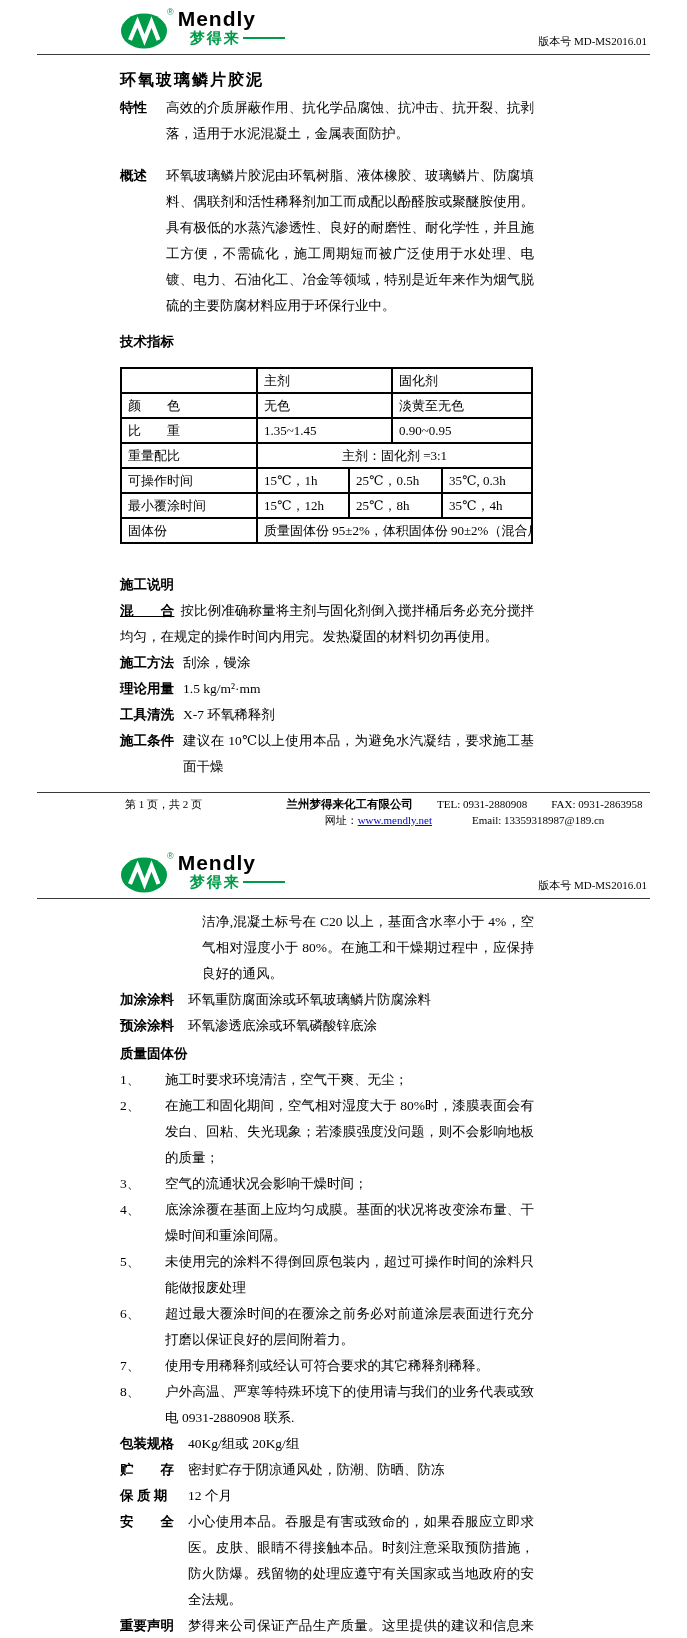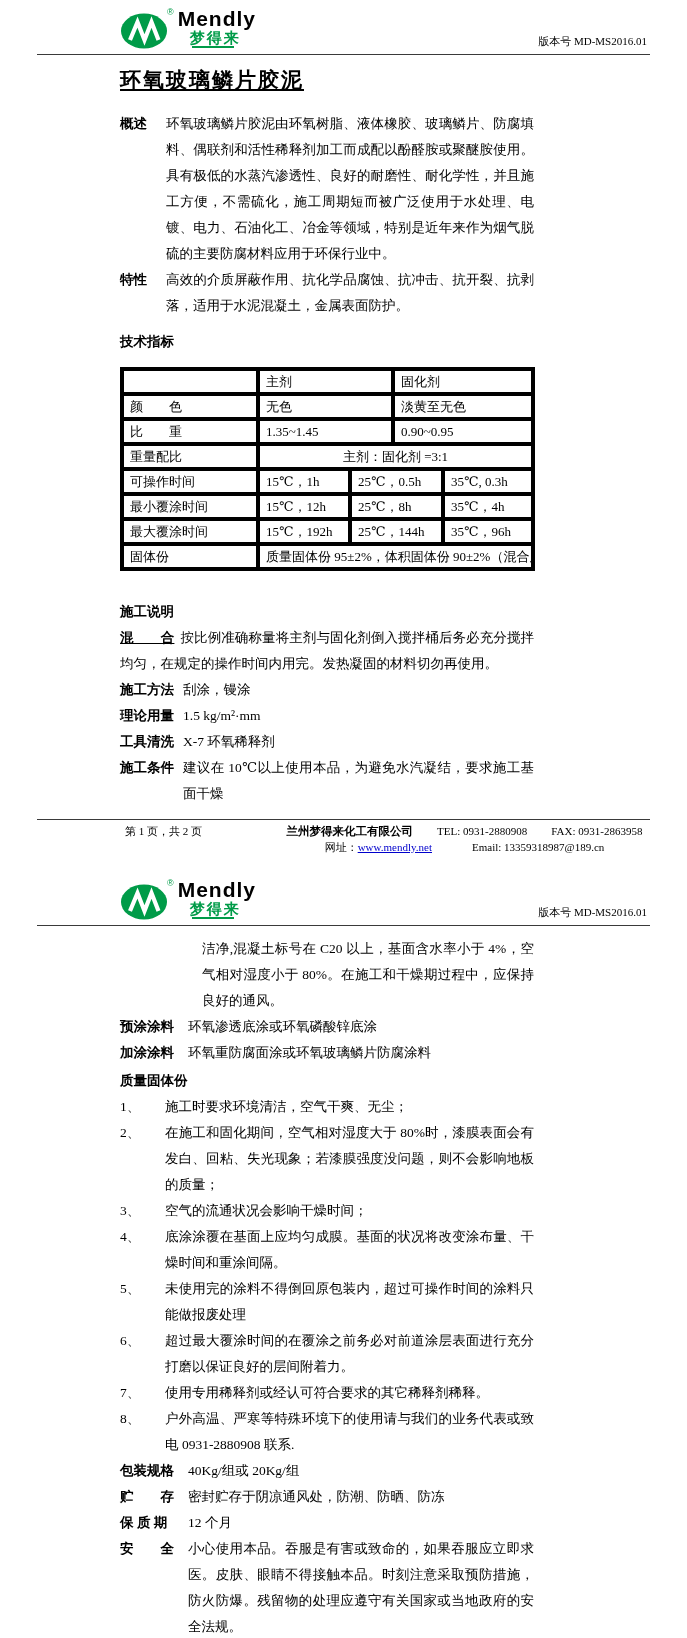--- a/index.html
+++ b/index.html
@@ -11,40 +11,40 @@
   }
   .page { width:687px; }
 
   
   .hdr { display:flex; justify-content:space-between; align-items:flex-end; padding:8px 40px 2px 120px; }
   .logo { display:flex; align-items:flex-start; position:relative; }
   .logo svg { display:block; margin-top:2px; }
   .reg { color:#009B48; font-size:9px; line-height:9px; position:relative; top:0; left:-3px; font-family:"Liberation Sans",sans-serif; }
   .logo-text { margin-left:1px; }
   .brand { color:#000000; font-weight:bold; font-size:21px; line-height:22px; font-family:"Liberation Sans","DejaVu Sans",sans-serif; letter-spacing:1px; }
-  .brand-cn-row { display:flex; margin-left:12px; margin-top:-1px;flex-direction:column; }
+  .brand-cn-row { display:flex; align-items:center; margin-left:12px; margin-top:-1px; }
   .brand-cn { color:#009B48; font-weight:bold; font-size:15px; line-height:17px; letter-spacing:2px; font-family:"Liberation Sans","DejaVu Sans",sans-serif; }
   .brand-line { display:inline-block; width:42px; height:2px; background:#009B48; margin-left:2px; }
   .version { font-size:11px; line-height:14px; margin-bottom:4px;margin-left:44px; }
 
   .rule { border:none; border-top:1px solid #3a3a3a; margin:0 37px; height:0; }
 
-  .title { font-family:"Liberation Sans","DejaVu Sans",sans-serif; font-size:21px; font-weight:bold; letter-spacing:2px; margin:10px 0 0 120px; line-height:30px;text-decoration:underline; }
+  .title { font-family:"Liberation Sans","DejaVu Sans",sans-serif; font-size:16px; font-weight:bold; letter-spacing:2px; margin:10px 0 0 120px; line-height:30px; }
 
   .content { margin:0 153px 0 120px; }
 
   .hang { display:flex; }
   .hang.first { margin-top:16px; }
   .hang .lbl { width:46px; flex:none; font-weight:bold; }
   .hang .txt { flex:1; margin:0; text-align:justify; }
 
   .sec { font-size:13.5px; font-weight:bold; margin:10px 0 0 0; line-height:26px; }
 
   table.tech { border-collapse:collapse; margin-top:12px; table-layout:fixed; width:411px; }
-  .tech td { border:4px solid #000000; height:25px; padding:0 6px; font-size:13px; line-height:17px; vertical-align:middle; overflow:hidden; white-space:nowrap; }
+  .tech td { border:2px solid #000000; height:25px; padding:0 6px; font-size:13px; line-height:17px; vertical-align:middle; overflow:hidden; white-space:nowrap; }
   .tech td.center { text-align:center; }
 
   .mix { margin:0; text-align:justify; }
   .mix b { margin-right:6px;text-decoration:underline; }
 
   .kv { display:flex; }
   .kv .k { width:63px; flex:none; font-weight:bold; }
   .kv .v { flex:1; text-align:justify; }
   .kv2 .k { width:68px; }
 
@@ -87,28 +87,28 @@
       </div>
     </div>
     <div class="version">版本号 MD-MS2016.01</div>
   </header>
   <hr class="rule">
 
   <h1 class="title">环氧玻璃鳞片胶泥</h1>
 
   <div class="content">
 
+    <div class="hang">
+      <span class="lbl">特性</span>
+      <p class="txt">高效的介质屏蔽作用、抗化学品腐蚀、抗冲击、抗开裂、抗剥落，适用于水泥混凝土，金属表面防护。</p>
+    </div>
+
     <div class="hang first">
       <span class="lbl">概述</span>
       <p class="txt">环氧玻璃鳞片胶泥由环氧树脂、液体橡胶、玻璃鳞片、防腐填料、偶联剂和活性稀释剂加工而成配以酚醛胺或聚醚胺使用。具有极低的水蒸汽渗透性、良好的耐磨性、耐化学性，并且施工方便，不需硫化，施工周期短而被广泛使用于水处理、电镀、电力、石油化工、冶金等领域，特别是近年来作为烟气脱硫的主要防腐材料应用于环保行业中。</p>
-    </div>
-
-    <div class="hang">
-      <span class="lbl">特性</span>
-      <p class="txt">高效的介质屏蔽作用、抗化学品腐蚀、抗冲击、抗开裂、抗剥落，适用于水泥混凝土，金属表面防护。</p>
     </div>
 
     <h3 class="sec">技术指标</h3>
 
     <table class="tech">
       <colgroup>
         <col style="width:136px">
           <col style="width:92px">
           <col style="width:43px">
           <col style="width:50px">
@@ -138,26 +138,20 @@
           <td>可操作时间</td>
           <td>15℃，1h</td>
           <td colspan="2">25℃，0.5h</td>
           <td>35℃, 0.3h</td>
         </tr>
         <tr>
           <td>最小覆涂时间</td>
           <td>15℃，12h</td>
           <td colspan="2">25℃，8h</td>
           <td>35℃，4h</td>
-        </tr>
-        <tr>
-          <td>最大覆涂时间</td>
-          <td>15℃，192h</td>
-          <td colspan="2">25℃，144h</td>
-          <td>35℃，96h</td>
         </tr>
         <tr>
           <td>固体份</td>
           <td colspan="4">质量固体份 95±2%，体积固体份 90±2%（混合后）</td>
         </tr>
       </tbody>
     </table>
 
     <h3 class="sec" style="margin-top:28px;">施工说明</h3>
 
@@ -221,27 +215,27 @@
     </div>
     <div class="version">版本号 MD-MS2016.01</div>
   </header>
   <hr class="rule">
 
   <div class="content">
 
     <p class="cont-para">洁净,混凝土标号在 C20 以上，基面含水率小于 4%，空气相对湿度小于 80%。在施工和干燥期过程中，应保持良好的通风。</p>
 
     <div class="kv kv2">
+      <span class="k">加涂涂料</span>
+      <span class="v">环氧重防腐面涂或环氧玻璃鳞片防腐涂料</span>
+    </div>
+    <div class="kv kv2">
       <span class="k">预涂涂料</span>
       <span class="v">环氧渗透底涂或环氧磷酸锌底涂</span>
     </div>
-    <div class="kv kv2">
-      <span class="k">加涂涂料</span>
-      <span class="v">环氧重防腐面涂或环氧玻璃鳞片防腐涂料</span>
-    </div>
 
     <h3 class="sec" style="margin-top:2px;">质量固体份</h3>
 
     <div class="note">
       <span class="num">1、</span>
       <span class="txt">施工时要求环境清洁，空气干爽、无尘；</span>
     </div>
     <div class="note">
       <span class="num">2、</span>
       <span class="txt">在施工和固化期间，空气相对湿度大于 80%时，漆膜表面会有发白、回粘、失光现象；若漆膜强度没问题，则不会影响地板的质量；</span>

